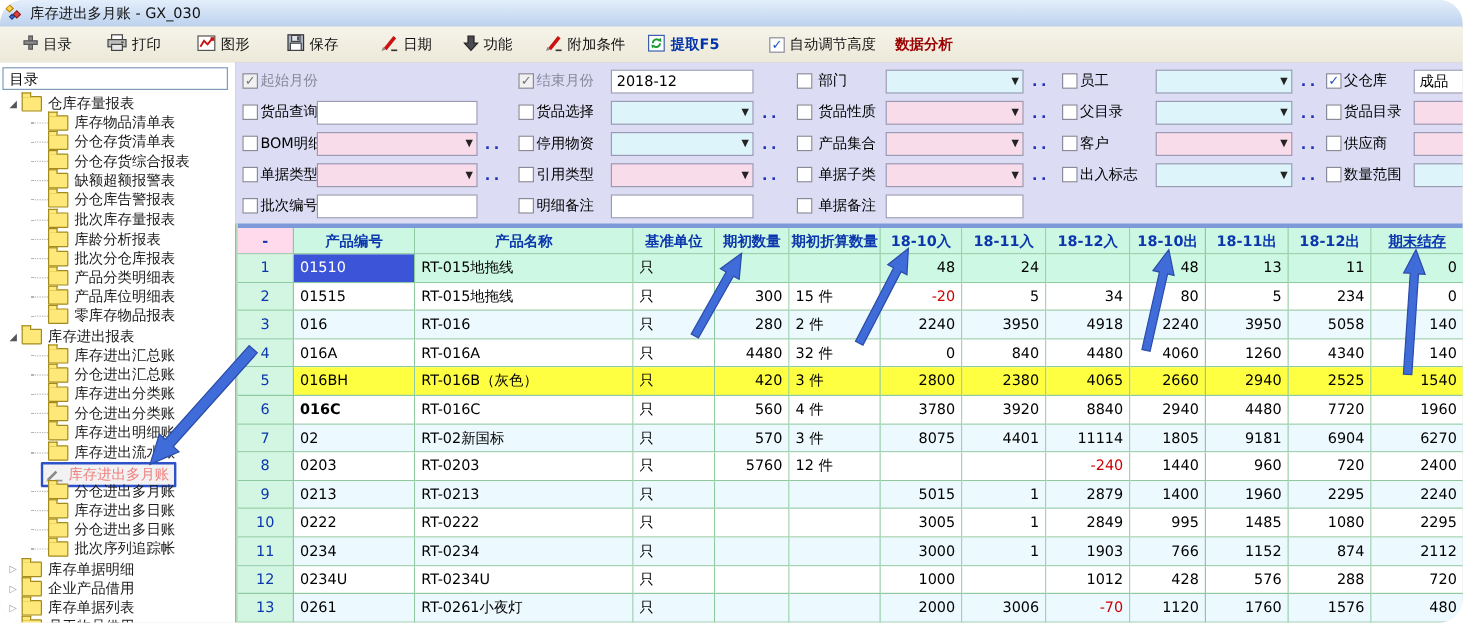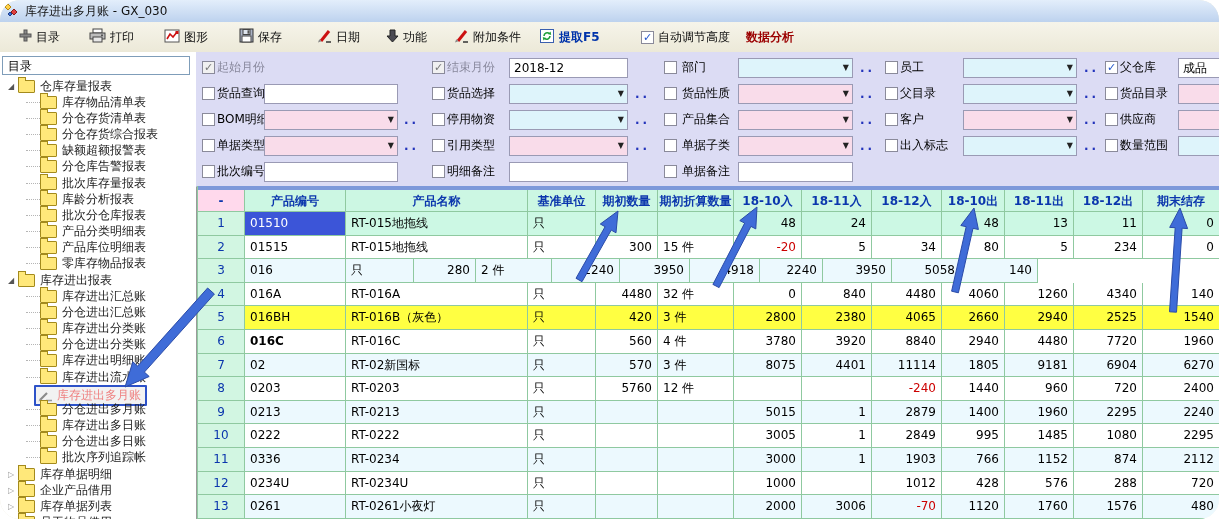--- a/index.html
+++ b/index.html
@@ -415,21 +415,21 @@
         <div class="th" style="width: 182px;">产品名称</div>
         <div class="th" style="width: 68px;">基准单位</div>
         <div class="th" style="width: 62px;">期初数量</div>
         <div class="th" style="width: 76px;">期初折算数量</div>
         <div class="th" style="width: 68px;">18-10入</div>
         <div class="th" style="width: 70px;">18-11入</div>
         <div class="th" style="width: 70px;">18-12入</div>
         <div class="th" style="width: 63px;">18-10出</div>
         <div class="th" style="width: 69px;">18-11出</div>
         <div class="th" style="width: 69px;">18-12出</div>
-        <div class="th" style="width: 77px;">期末结存</div>
+        <div class="th" style="width: 77px; text-decoration: underline;">期末结存</div>
       </div>
     <div>
         <div class="tr mint">
           <div class="td c rn" style="width: 47px;">1</div>
           <div class="td l selcode" style="width: 101px;">01510</div>
           <div class="td l" style="width: 182px;">RT-015地拖线</div>
           <div class="td l" style="width: 68px;">只</div>
           <div class="td r" style="width: 62px;"></div>
           <div class="td l" style="width: 76px;"></div>
           <div class="td r" style="width: 68px;">48</div>
@@ -451,20 +451,21 @@
           <div class="td r" style="width: 70px;">5</div>
           <div class="td r" style="width: 70px;">34</div>
           <div class="td r" style="width: 63px;">80</div>
           <div class="td r" style="width: 69px;">5</div>
           <div class="td r" style="width: 69px;">234</div>
           <div class="td r" style="width: 77px;">0</div>
         </div>
         <div class="tr cyan">
           <div class="td c rn" style="width: 47px;">3</div>
           <div class="td l" style="width: 101px;">016</div>
+          <div class="td l" style="width: 182px;">RT-016</div>
           <div class="td l" style="width: 68px;">只</div>
           <div class="td r" style="width: 62px;">280</div>
           <div class="td l" style="width: 76px;">2 件</div>
           <div class="td r" style="width: 68px;">2240</div>
           <div class="td r" style="width: 70px;">3950</div>
           <div class="td r" style="width: 70px;">4918</div>
           <div class="td r" style="width: 63px;">2240</div>
           <div class="td r" style="width: 69px;">3950</div>
           <div class="td r" style="width: 69px;">5058</div>
           <div class="td r" style="width: 77px;">140</div>
@@ -569,21 +570,21 @@
           <div class="td r" style="width: 68px;">3005</div>
           <div class="td r" style="width: 70px;">1</div>
           <div class="td r" style="width: 70px;">2849</div>
           <div class="td r" style="width: 63px;">995</div>
           <div class="td r" style="width: 69px;">1485</div>
           <div class="td r" style="width: 69px;">1080</div>
           <div class="td r" style="width: 77px;">2295</div>
         </div>
         <div class="tr cyan">
           <div class="td c rn" style="width: 47px;">11</div>
-          <div class="td l" style="width: 101px;">0336</div>
+          <div class="td l" style="width: 101px;">0234</div>
           <div class="td l" style="width: 182px;">RT-0234</div>
           <div class="td l" style="width: 68px;">只</div>
           <div class="td r" style="width: 62px;"></div>
           <div class="td l" style="width: 76px;"></div>
           <div class="td r" style="width: 68px;">3000</div>
           <div class="td r" style="width: 70px;">1</div>
           <div class="td r" style="width: 70px;">1903</div>
           <div class="td r" style="width: 63px;">766</div>
           <div class="td r" style="width: 69px;">1152</div>
           <div class="td r" style="width: 69px;">874</div>

